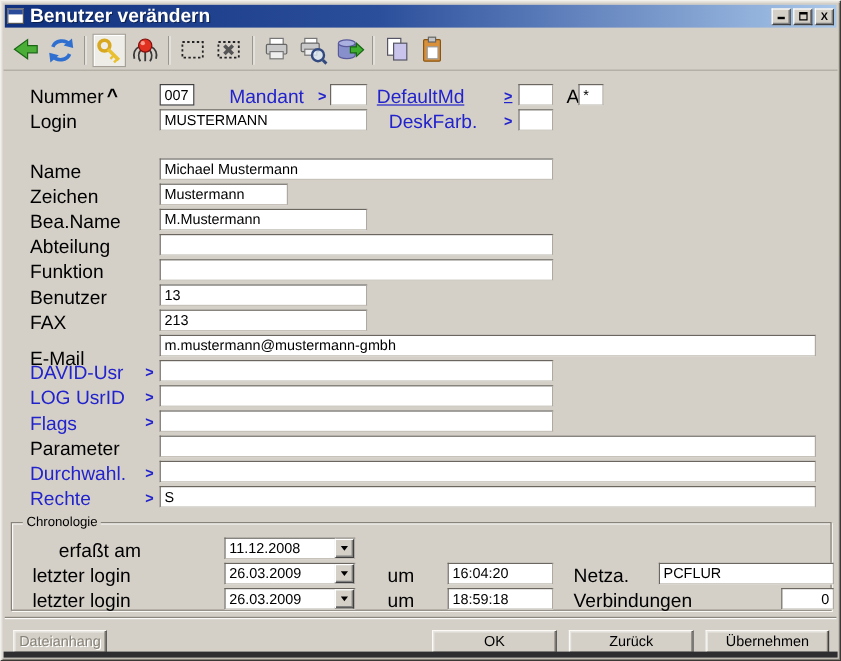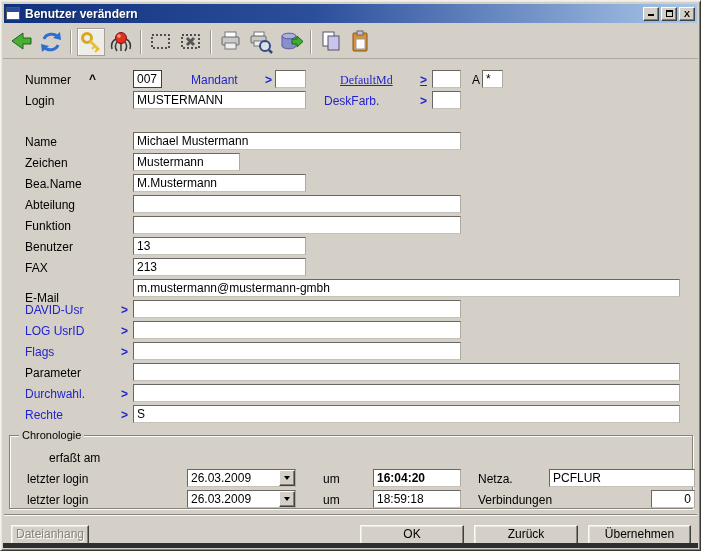--- a/index.html
+++ b/index.html
@@ -14,41 +14,41 @@
   }
   .bottom-frame { position:absolute; left:2px; right:2px; bottom:2px; height:5px; background:#2e2e30; }
   
   .titlebar {
     position:absolute; left:3px; top:3px; right:3px; height:19px;
     background:linear-gradient(to right,#10317e 0%, #2c4f9c 45%, #a9c7e9 100%);
     display:flex; align-items:center; padding:0 2px;
   }
   .win-ico { width:14px; height:13px; background:#fff; border:1px solid #555; position:relative; flex:0 0 auto; }
   .win-ico::before { content:""; position:absolute; left:0; top:0; right:0; height:4px; background:#2a4a9a; }
-  .title-text { color:#fff; font-weight:bold; font-size:12px; margin-left:5px; flex:1 1 auto;
+  .title-text { color:#fff; font-weight:bold; font-size:16px; margin-left:5px; flex:1 1 auto;
     text-shadow:1px 1px 0 rgba(0,0,0,.4); white-space:nowrap; overflow:hidden; }
   .tb-btns { display:flex; gap:2px; flex:0 0 auto; }
   .tb-btn {
     width:16px; height:14px; background:#d4d0c8; font-size:9px; line-height:12px; text-align:center;
     border:1px solid; border-color:#fff #404040 #404040 #fff;
     box-shadow:inset -1px -1px 0 #808080; color:#000; font-weight:bold; cursor:default;
   }
   .tb-btn .min-glyph { display:inline-block; width:6px; border-bottom:2px solid #000; margin-bottom:1px; }
   .tb-btn .max-glyph { display:inline-block; width:7px; height:7px; border:1px solid #000; border-top-width:2px; margin-top:2px; }
   
   .toolbar {
     position:absolute; left:2px; top:24px; right:2px; height:34px;
     display:flex; align-items:center; padding-left:3px;
     border-bottom:1px solid #aca89f;
   }
   .ticon { width:28px; height:28px; display:flex; align-items:center; justify-content:center; margin:0 1px; }
   .ticon.selected { background:#efede7; border:1px solid #a5a199; box-shadow:inset 1px 1px 0 #fff; }
   .tsep { width:2px; height:24px; margin:0 4px; border-left:1px solid #9b978f; border-right:1px solid #fbfaf7; }
   
-  .lbl { position:absolute; font-size:12px; color:#000; white-space:nowrap; }
+  .lbl { position:absolute; font-size:16px; color:#000; white-space:nowrap; }
   .lbl.blue { color:#2323cc; }
   .lbl.link { text-decoration:underline; }
   .pick { position:absolute; font-size:12px; font-weight:bold; color:#2323cc; cursor:default; }
   .pick.link { text-decoration:underline; }
   .fld {
     position:absolute; height:18px; background:#fff; color:#000;
     border:1px solid #848078; border-top-color:#6b6760; border-left-color:#6b6760;
     border-bottom-color:#c6c2ba; border-right-color:#aeaaa2;
     font-family:"Liberation Sans", sans-serif; font-size:12px; padding:1px 3px;
   }
@@ -177,21 +177,21 @@
       </svg>
     </span>
   </div>
 
   <span class="lbl" style="left:24px; top:72px;">Nummer</span>
   <span class="lbl" style="left:88px; top:71px; font-weight:bold;">^</span>
   <input class="fld focusd" style="left: 132px; top: 69px; width: 29px;" value="007">
   <span class="lbl blue" style="left:190px; top:72px;">Mandant</span>
   <span class="pick" style="left:264px; top:72px;">&gt;</span>
   <input class="fld" style="left: 274px; top: 69px; width: 31px;" value="">
-  <span class="lbl blue link" style="left:339px; top:72px;font-family:Liberation Serif, serif;">DefaultMd</span>
+  <span class="lbl blue link" style="left:313px; top:72px;">DefaultMd</span>
   <span class="pick link" style="left:419px; top:72px;">&gt;</span>
   <input class="fld" style="left: 431px; top: 69px; width: 29px;" value="">
   <span class="lbl" style="left:471px; top:72px;">A</span>
   <input class="fld" style="left: 481px; top: 69px; width: 21px;" value="*">
 
   <span class="lbl" style="left:24px; top:93px;">Login</span>
   <input class="fld" style="left: 132px; top: 90px; width: 173px;" value="MUSTERMANN">
   <span class="lbl blue" style="left:323px; top:93px;">DeskFarb.</span>
   <span class="pick" style="left:419px; top:93px;">&gt;</span>
   <input class="fld" style="left: 431px; top: 90px; width: 29px;" value="">
@@ -240,30 +240,36 @@
   <input class="fld" style="left: 132px; top: 383px; width: 547px;" value="">
 
   <span class="lbl blue" style="left:24px; top:407px;">Rechte</span>
   <span class="pick" style="left:120px; top:407px;">&gt;</span>
   <input class="fld" style="left: 132px; top: 404px; width: 547px;" value="S">
 
   <div class="groupbox"></div>
   <span class="group-title">Chronologie</span>
 
   <span class="lbl" style="left:48px; top:450px;">erfaßt am</span>
+  <div class="combo" style="left:186px; top:447px; width:109px;">
+    <span class="cval">11.12.2008</span>
+    <span class="cbtn">
+        <span></span>
+      </span>
+  </div>
 
   <span class="lbl" style="left:26px; top:471px;">letzter login</span>
   <div class="combo" style="left:186px; top:468px; width:109px;">
     <span class="cval">26.03.2009</span>
     <span class="cbtn">
         <span></span>
       </span>
   </div>
   <span class="lbl" style="left:322px; top:471px;">um</span>
-  <input class="fld" style="left: 372px; top: 468px; width: 88px; font-weight: bold;" value="16:04:20">
+  <input class="fld" style="left: 372px; top: 468px; width: 88px;" value="16:04:20">
   <span class="lbl" style="left:477px; top:471px;">Netza.</span>
   <input class="fld" style="left: 548px; top: 468px; width: 146px;" value="PCFLUR">
 
   <span class="lbl" style="left:26px; top:492px;">letzter login</span>
   <div class="combo" style="left:186px; top:489px; width:109px;">
     <span class="cval">26.03.2009</span>
     <span class="cbtn">
         <span></span>
       </span>
   </div>

